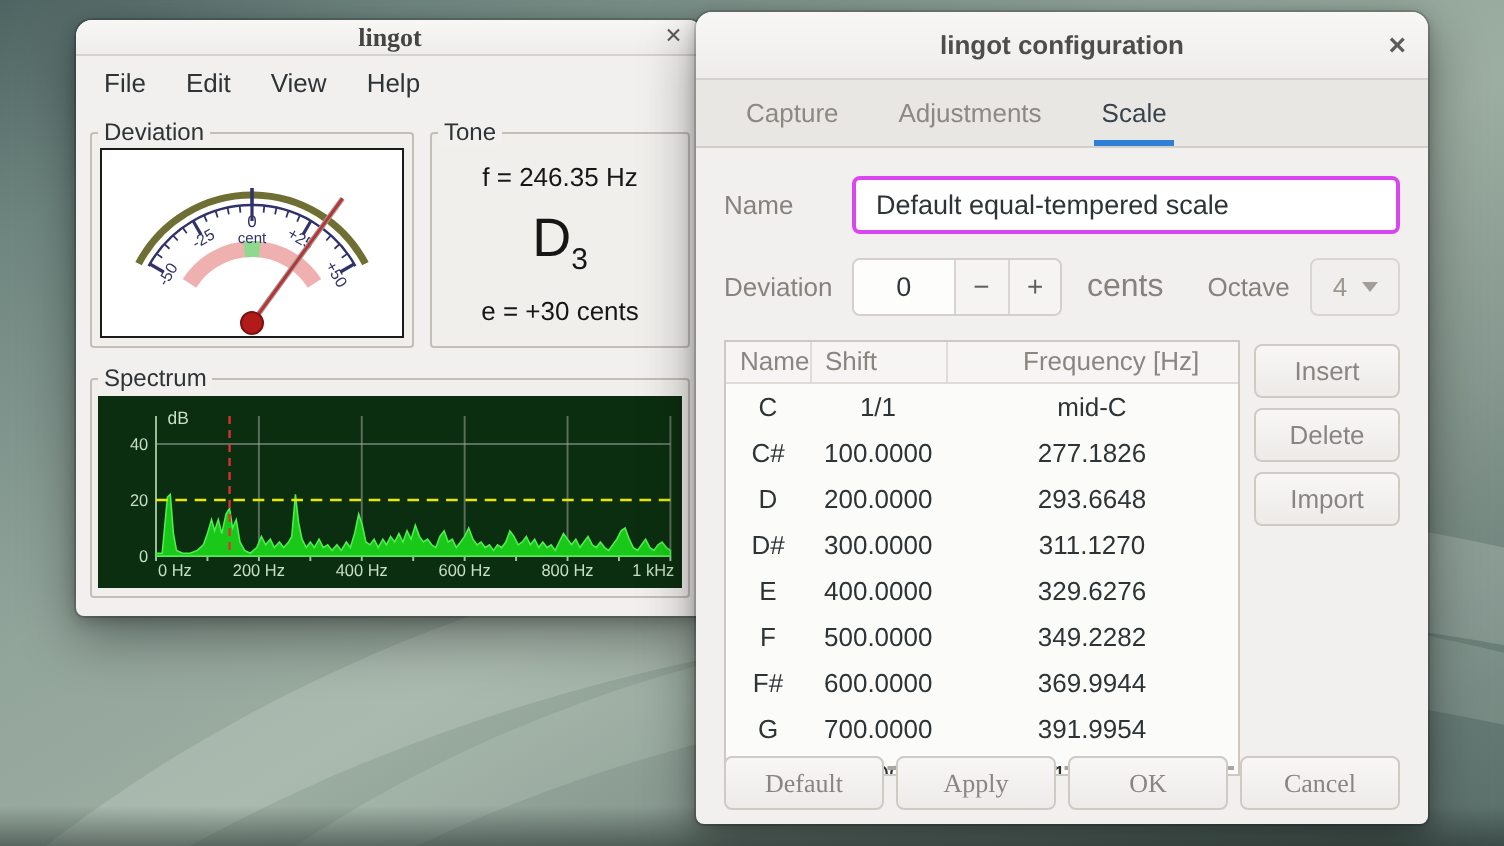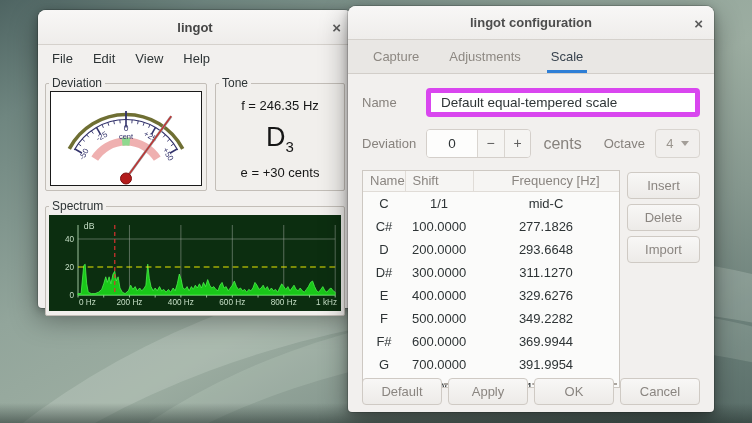--- a/index.html
+++ b/index.html
@@ -20,21 +20,21 @@
   .window { position:absolute; background:#f2f0ee; border-radius:8px 8px 4px 4px;
     box-shadow:0 10px 28px rgba(0,0,0,0.40), 0 2px 8px rgba(0,0,0,0.25), 0 0 0 1px rgba(0,0,0,0.15); }
   .titlebar { position:relative; display:flex; align-items:center; justify-content:center;
     background:linear-gradient(#f8f7f6,#efedeb); border-bottom:1px solid #d5d1cc;
     border-radius:8px 8px 0 0; font-weight:bold; font-size:13px; color:#454545; }
   .close-btn { position:absolute; right:11px; top:50%; transform:translateY(-50%);
     color:#5c5c5c; font-size:15px; line-height:1; cursor:default; font-weight:bold; }
 
   
   #main-window { left:38px; top:10px; width:314px; height:298px; z-index:1; }
-  #main-window .titlebar { height:35px; }
+  #main-window .titlebar { height:18px;font-family:Liberation Serif, serif; }
   .menubar { display:flex; gap:4px; padding:3px 6px 2px; font-size:13px; color:#2e3436; }
   .menu-item { padding:3px 8px; border-radius:3px; }
   .frames-row { display:flex; gap:8px; margin:12px 7px 0; }
   .frame { position:relative; border:1px solid #c3beb8; border-radius:2px; background:#f1efec; }
   .frame-label { position:absolute; top:-8px; left:3px; background:#f2f0ee; padding:0 3px;
     font-size:12px; color:#2e3436; line-height:14px; }
   #deviation-frame { width:162px; height:108px; padding:7px 4px 4px; }
   #tone-frame { flex:1; height:108px; display:flex; flex-direction:column; align-items:center;
     justify-content:space-between; padding:14px 4px 10px; }
   .gauge-box { width:100%; height:100%; background:#ffffff; border:1px solid #1a1a1a; }
@@ -51,21 +51,21 @@
   #config-window .titlebar { height:34px; color:#4d4d4d; }
   .tabbar { height:34px; background:#e9e7e4; border-bottom:1px solid #d2cec9;
     display:flex; align-items:stretch; padding:0 12px; gap:4px; }
   .tab { display:flex; align-items:center; padding:0 13px; font-size:13px; color:#8d8882; position:relative; }
   .tab.active { color:#38434e; }
   .tab.active::after { content:""; position:absolute; left:9px; right:9px; bottom:0; height:3px; background:#2f7fd6; }
   .config-body { position:relative; padding:12px 14px 0; height:338px; }
   .form-row { display:flex; align-items:center; margin-top:2px; }
   .form-row + .form-row { margin-top:12px; }
   .form-label { width:64px; font-size:13px; color:#87827d; flex:none; }
-  .text-entry { flex:1; height:29px; border:5px solid #d946ef; border-radius:4px; background:#fff;
+  .text-entry { flex:1; height:29px; border:2px solid #d946ef; border-radius:4px; background:#fff;
     padding:0 10px; font-size:13.5px; color:#2e3436; font-family:"Liberation Sans",sans-serif; outline:none; }
   .spinner { display:flex; height:29px; border:1px solid #d4cfca; border-radius:4px; overflow:hidden; background:#f5f4f2; }
   .spin-value { width:52px; text-align:center; line-height:27px; font-size:13.5px; color:#2e3436; background:#fdfdfc; }
   .spin-btn { width:28px; text-align:center; line-height:27px; border-left:1px solid #d9d5d0;
     color:#5f5f5f; font-size:14px; background:#f5f4f2; }
   .unit-label { font-size:16px; color:#87827d; margin-left:12px; }
   .octave-label { font-size:13px; color:#87827d; margin-left:22px; }
   .dropdown { width:47px; height:29px; margin-left:10px; border:1px solid #d9d5d0; border-radius:4px;
     background:#f1efed; display:flex; align-items:center; justify-content:center; gap:7px;
     font-size:13px; color:#9b968f; }
@@ -82,21 +82,21 @@
   table.scale-table th:last-child { border-right:none;padding-left:38px; }
   table.scale-table th:first-child { width:42px; }
   table.scale-table th:nth-child(2) { width:68px; }
   table.scale-table td { padding:3px 7px; color:#2e3436; height:17px; line-height:17px; white-space:nowrap;text-align:center; }
   table.scale-table td:first-child { text-align:center; }
   .side-btn-col { margin-left:auto; width:73px; display:flex; flex-direction:column; gap:5px; padding-top:2px; }
   .btn { height:27px; border:1px solid #cfcac4; border-radius:4px;
     background:linear-gradient(#f8f7f6,#edebе8); background:linear-gradient(#f8f7f6,#edebe8);
     color:#8a8580; font-size:13px; display:flex; align-items:center; justify-content:center; }
   .footer-row { position:absolute; left:14px; right:14px; bottom:7px; display:flex; gap:6px; justify-content:flex-end; }
-  .footer-row .btn { width:95px; }
+  .footer-row .btn { width:95px;font-family:Liberation Serif, serif; }
 </style>
 </head>
 <body>
 
 <div class="swoosh" id="sw1"></div>
 <div class="swoosh" id="sw2"></div>
 <div class="swoosh" id="sw3"></div>
 <div class="desktop-bottom"></div>
 
 <div class="window" id="main-window">

